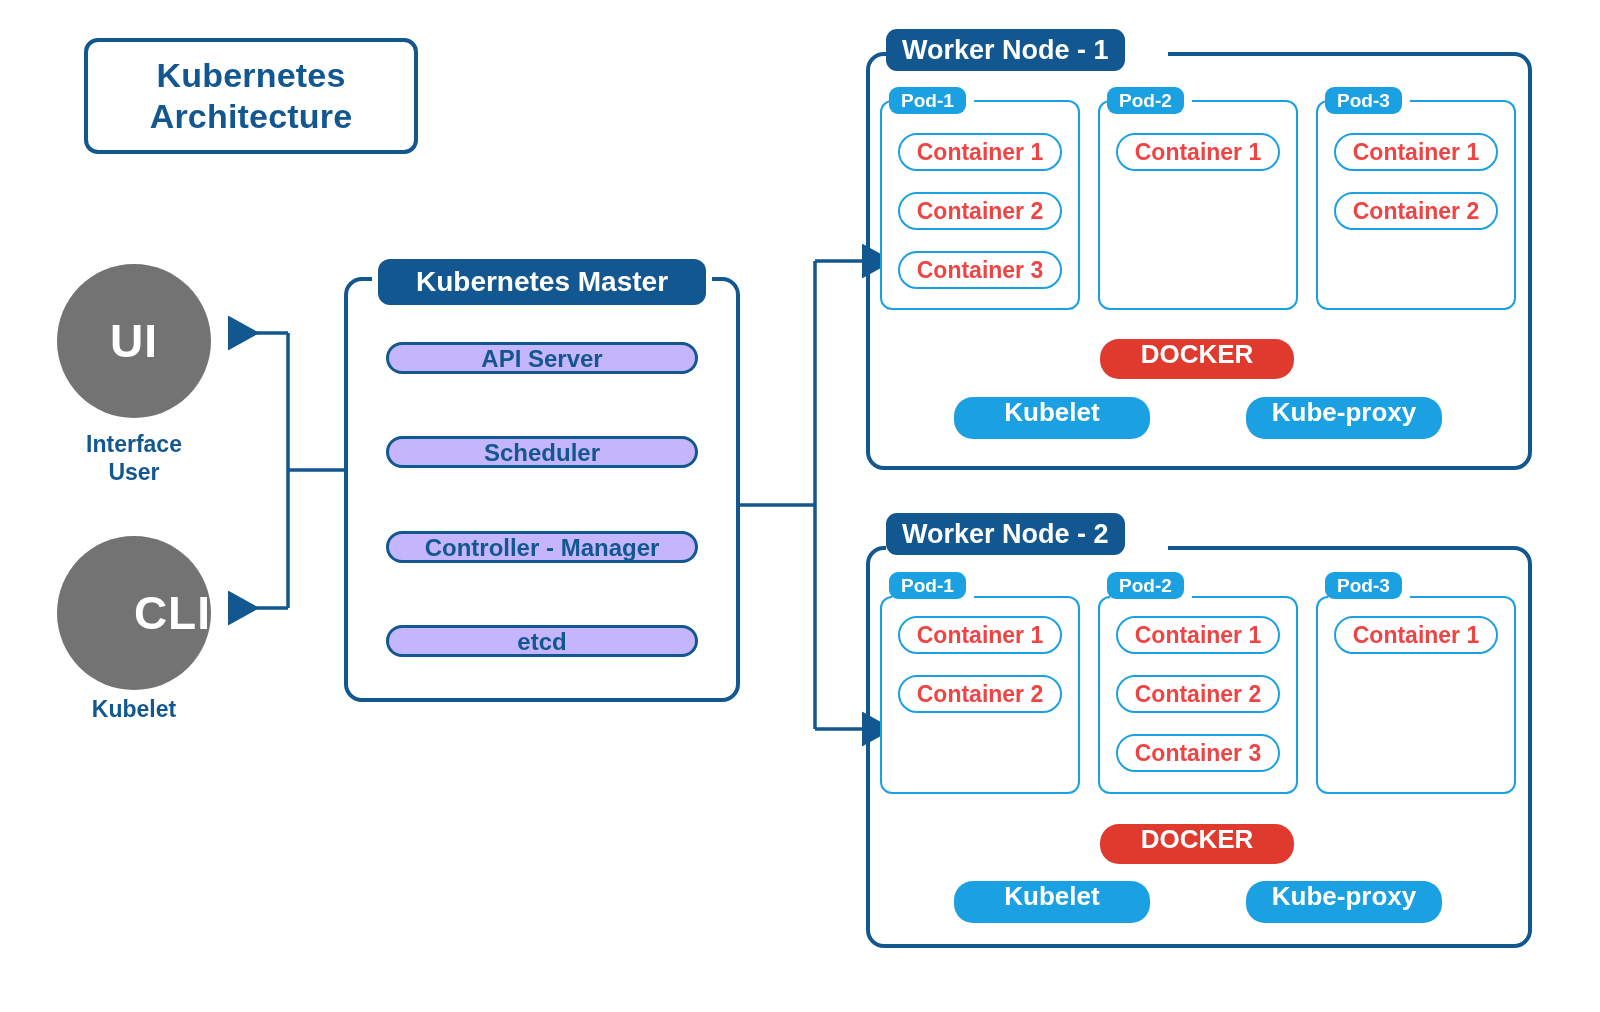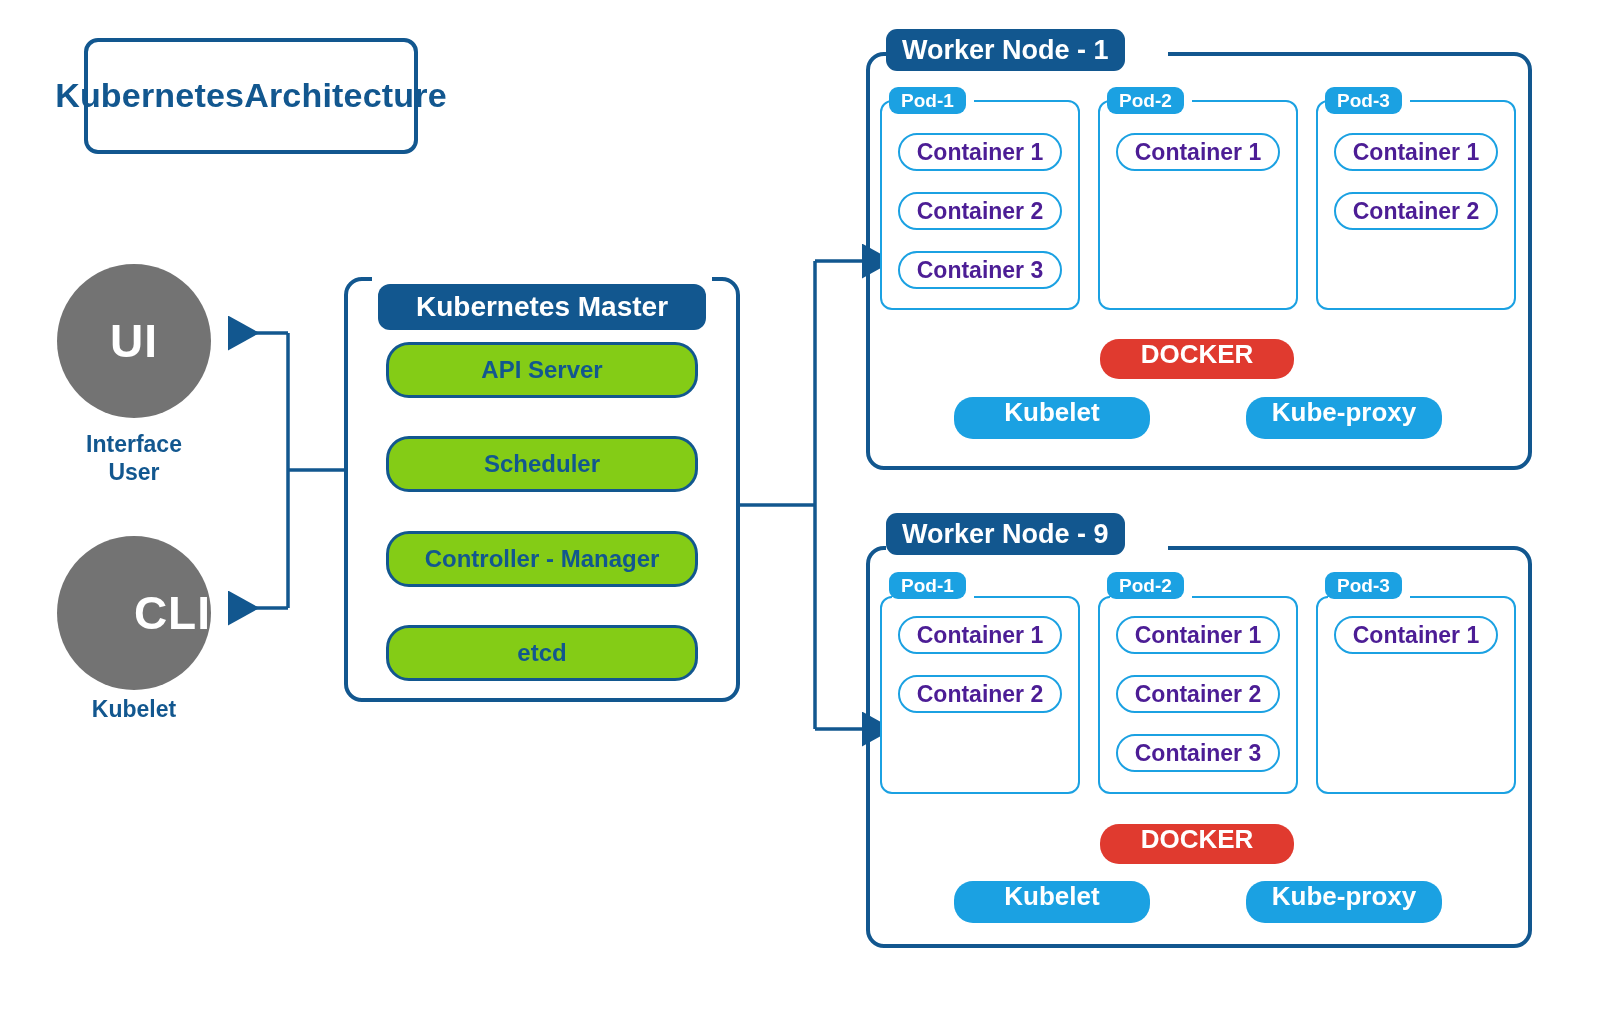--- a/index.html
+++ b/index.html
@@ -25,21 +25,21 @@
   .title-box {
     position: absolute;
     left: 84px;
     top: 38px;
     width: 334px;
     height: 116px;
     border: 4px solid #12578F;
     border-radius: 14px;
     box-sizing: border-box;
     display: flex;
-    flex-direction: row;
+    flex-direction: column;
     align-items: center;
     justify-content: center;
     line-height: 1.22;
   }
   .title-box .line {
     font-size: 34px;
     font-weight: bold;
     color: #12578F;
     letter-spacing: .2px;
   }
@@ -102,41 +102,40 @@
     color: #ffffff;
     border-radius: 12px;
     display: flex;
     align-items: center;
     justify-content: center;
     font-weight: bold;
     white-space: nowrap;
   }
   #master-badge {
     left: 378px;
-    top: 284px;
+    top: 259px;
     width: 328px;
     height: 46px;
     font-size: 28px;
   }
 
   .master-item {
     position: absolute;
     left: 386px;
     width: 312px;
-    height: 56px;
+    height: 32px;
     box-sizing: border-box;
     border: 3px solid #12578F;
     border-radius: 23px;
     display: flex;
-    align-items: center;
     justify-content: center;
     font-size: 24px;
     font-weight: bold;
     color: #12578F;
-    background: #84cc16;
+    background: #c4b5fd;
   }
   #master-item-0 { top: 342px; }
   #master-item-1 { top: 436px; }
   #master-item-2 { top: 531px; }
   #master-item-3 { top: 625px; }
 
   
   .worker {
     position: absolute;
     box-sizing: border-box;
@@ -200,21 +199,21 @@
     position: absolute;
     box-sizing: border-box;
     border: 2.5px solid #1BA1E2;
     border-radius: 19px;
     height: 38px;
     display: flex;
     align-items: center;
     justify-content: center;
     font-size: 23px;
     font-weight: bold;
-    color: #4c1d95;
+    color: #ef4444;
     background: #ffffff;
     white-space: nowrap;
   }
 
   
   .pill {
     position: absolute;
     border-radius: 19px;
     display: flex;
     align-items: flex-start;
@@ -362,21 +361,21 @@
   <div class="pill pill-agent" style="left:954px; top:397px;">
     <span>Kubelet</span>
   </div>
   <div class="pill pill-agent" style="left:1246px; top:397px;">
     <span>Kube-proxy</span>
   </div>
 
   <div class="worker" id="worker-1"></div>
   <div class="border-mask" id="worker-mask-1"></div>
   <div class="worker-badge" id="worker-badge-1">
-    <span>Worker Node - 9</span>
+    <span>Worker Node - 2</span>
   </div>
 
   <div class="pod" style="left:880px; top:596px; width:200px; height:198px;"></div>
   <div class="pod-mask" style="left:892px; top:592px; width:82px;"></div>
   <div class="pod-badge" style="left:889px; top:572px;">
     <span>Pod-1</span>
   </div>
   <div class="container-pill" style="left:898px; top:616px; width:164px;">
     <span>Container 1</span>
   </div>

